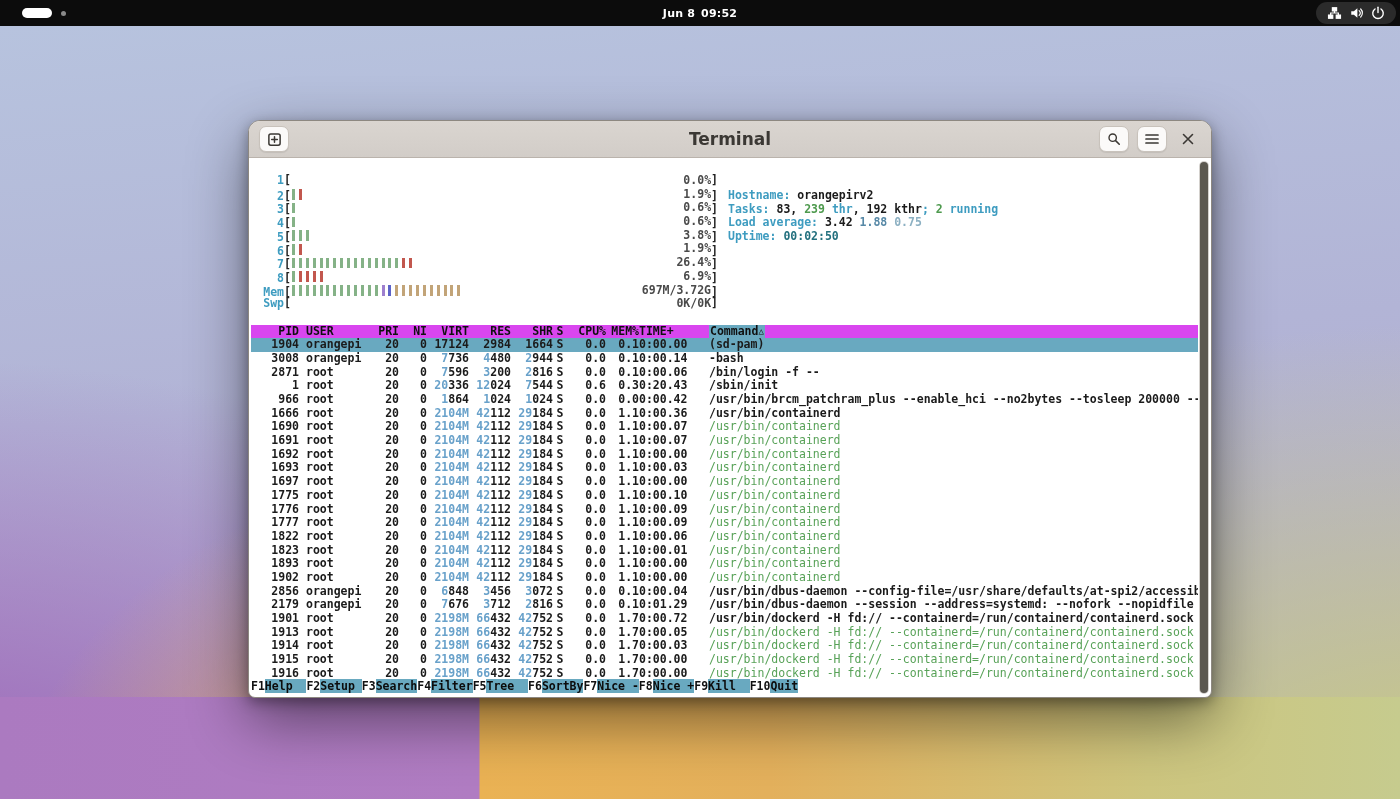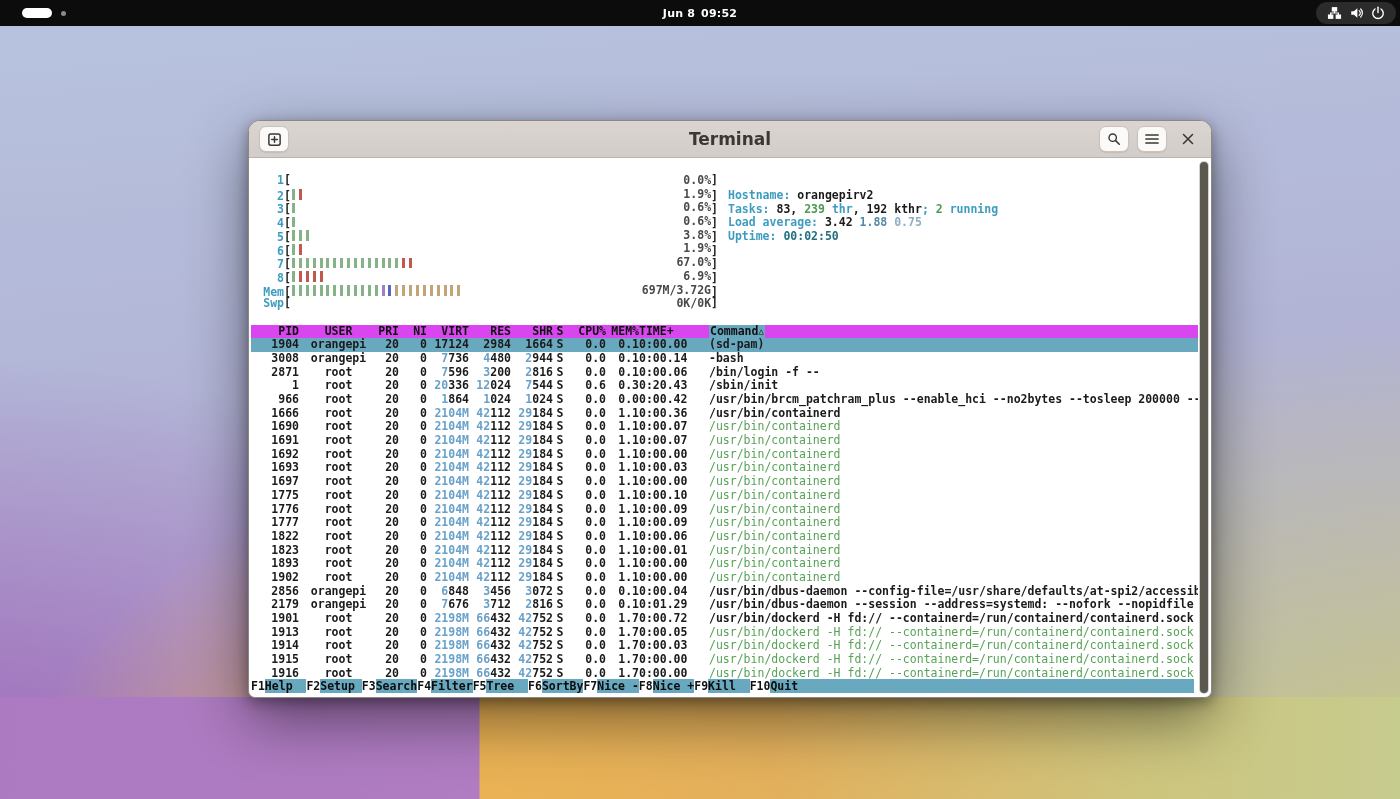--- a/index.html
+++ b/index.html
@@ -65,38 +65,38 @@
   
   .info { position:absolute; left:477px; top:15px; }
   .cy { color:#3e9cc0; } .bd { color:#1b1b1b; } .gn { color:#4e9a4e; }
   .la2 { color:#5688a6; } .la3 { color:#8cb0c2;margin-top:26px; } .up { color:#23707e; }
 
   
   .prow { display:flex; height:13.7px; line-height:13.7px; white-space:pre; }
   .thead { background:#d946ef; color:#101010; }
   .sel { background:#69a9c0; }
   .c-pid{width:48px;text-align:right;flex:none}
-  .c-user{width:72px;text-align:center;padding-left:7px;flex:none}
+  .c-user{width:72px;text-align:left;padding-left:7px;flex:none}
   .c-pri{width:28px;text-align:right;flex:none}
   .c-ni{width:28px;text-align:right;flex:none}
   .c-virt{width:42px;text-align:right;flex:none}
   .c-res{width:42px;text-align:right;flex:none}
   .c-shr{width:42px;text-align:right;flex:none}
   .c-s{width:14px;text-align:center;flex:none}
   .c-cpu{width:39px;text-align:right;flex:none}
   .c-mem{width:33px;text-align:right;flex:none}
   .c-time{width:56px;text-align:left;flex:none}
   .c-cmd{flex:1;text-align:left;padding-left:14px;overflow:hidden}
   .nc { color:#68a1ca; }
   .cmd-g { color:#58a258; font-weight:normal; }
   .sorted { background:#69a9c0; padding:0 1px; }
   .sort-tri { font-size:9px; vertical-align:top; }
 
   
-  .fnbar { position:absolute; left:1px; right:16px; bottom:3px; display:flex; height:14.5px; line-height:14.5px; }
+  .fnbar { position:absolute; left:1px; right:16px; bottom:3px; display:flex; height:14.5px; line-height:14.5px;align-items:center; }
   .fnkey { color:#111; white-space:pre; }
   .fnlabel { background:#69a9c0; color:#0c0c0c; white-space:pre; display:inline-block; }
   .fnfill { flex:1; background:#69a9c0; }
 
   
   .vscroll { position:absolute; right:1px; top:2px; bottom:2px; width:10px; background:#d4d1cd; border-radius:5px; }
   .vthumb { position:absolute; left:1px; right:1px; top:1px; bottom:1px; background:#5b5850; border-radius:5px; }
 </style>
 </head>
 <body>
@@ -242,21 +242,21 @@
               <span class="tick g"></span>
               <span class="tick g"></span>
               <span class="tick g"></span>
               <span class="tick g"></span>
               <span class="tick g"></span>
               <span class="tick g"></span>
               <span class="tick g"></span>
               <span class="tick g"></span>
               <span class="tick r"></span>
               <span class="tick r"></span>
-              <span class="mval">67.0%</span>
+              <span class="mval">26.4%</span>
             </span>
             <span class="bracket">]</span>
           </div>
           <div class="meter-row">
             <span class="mlabel">8</span>
             <span class="bracket">[</span>
             <span class="mbars">
               <span class="tick g"></span>
               <span class="tick r"></span>
               <span class="tick r"></span>

